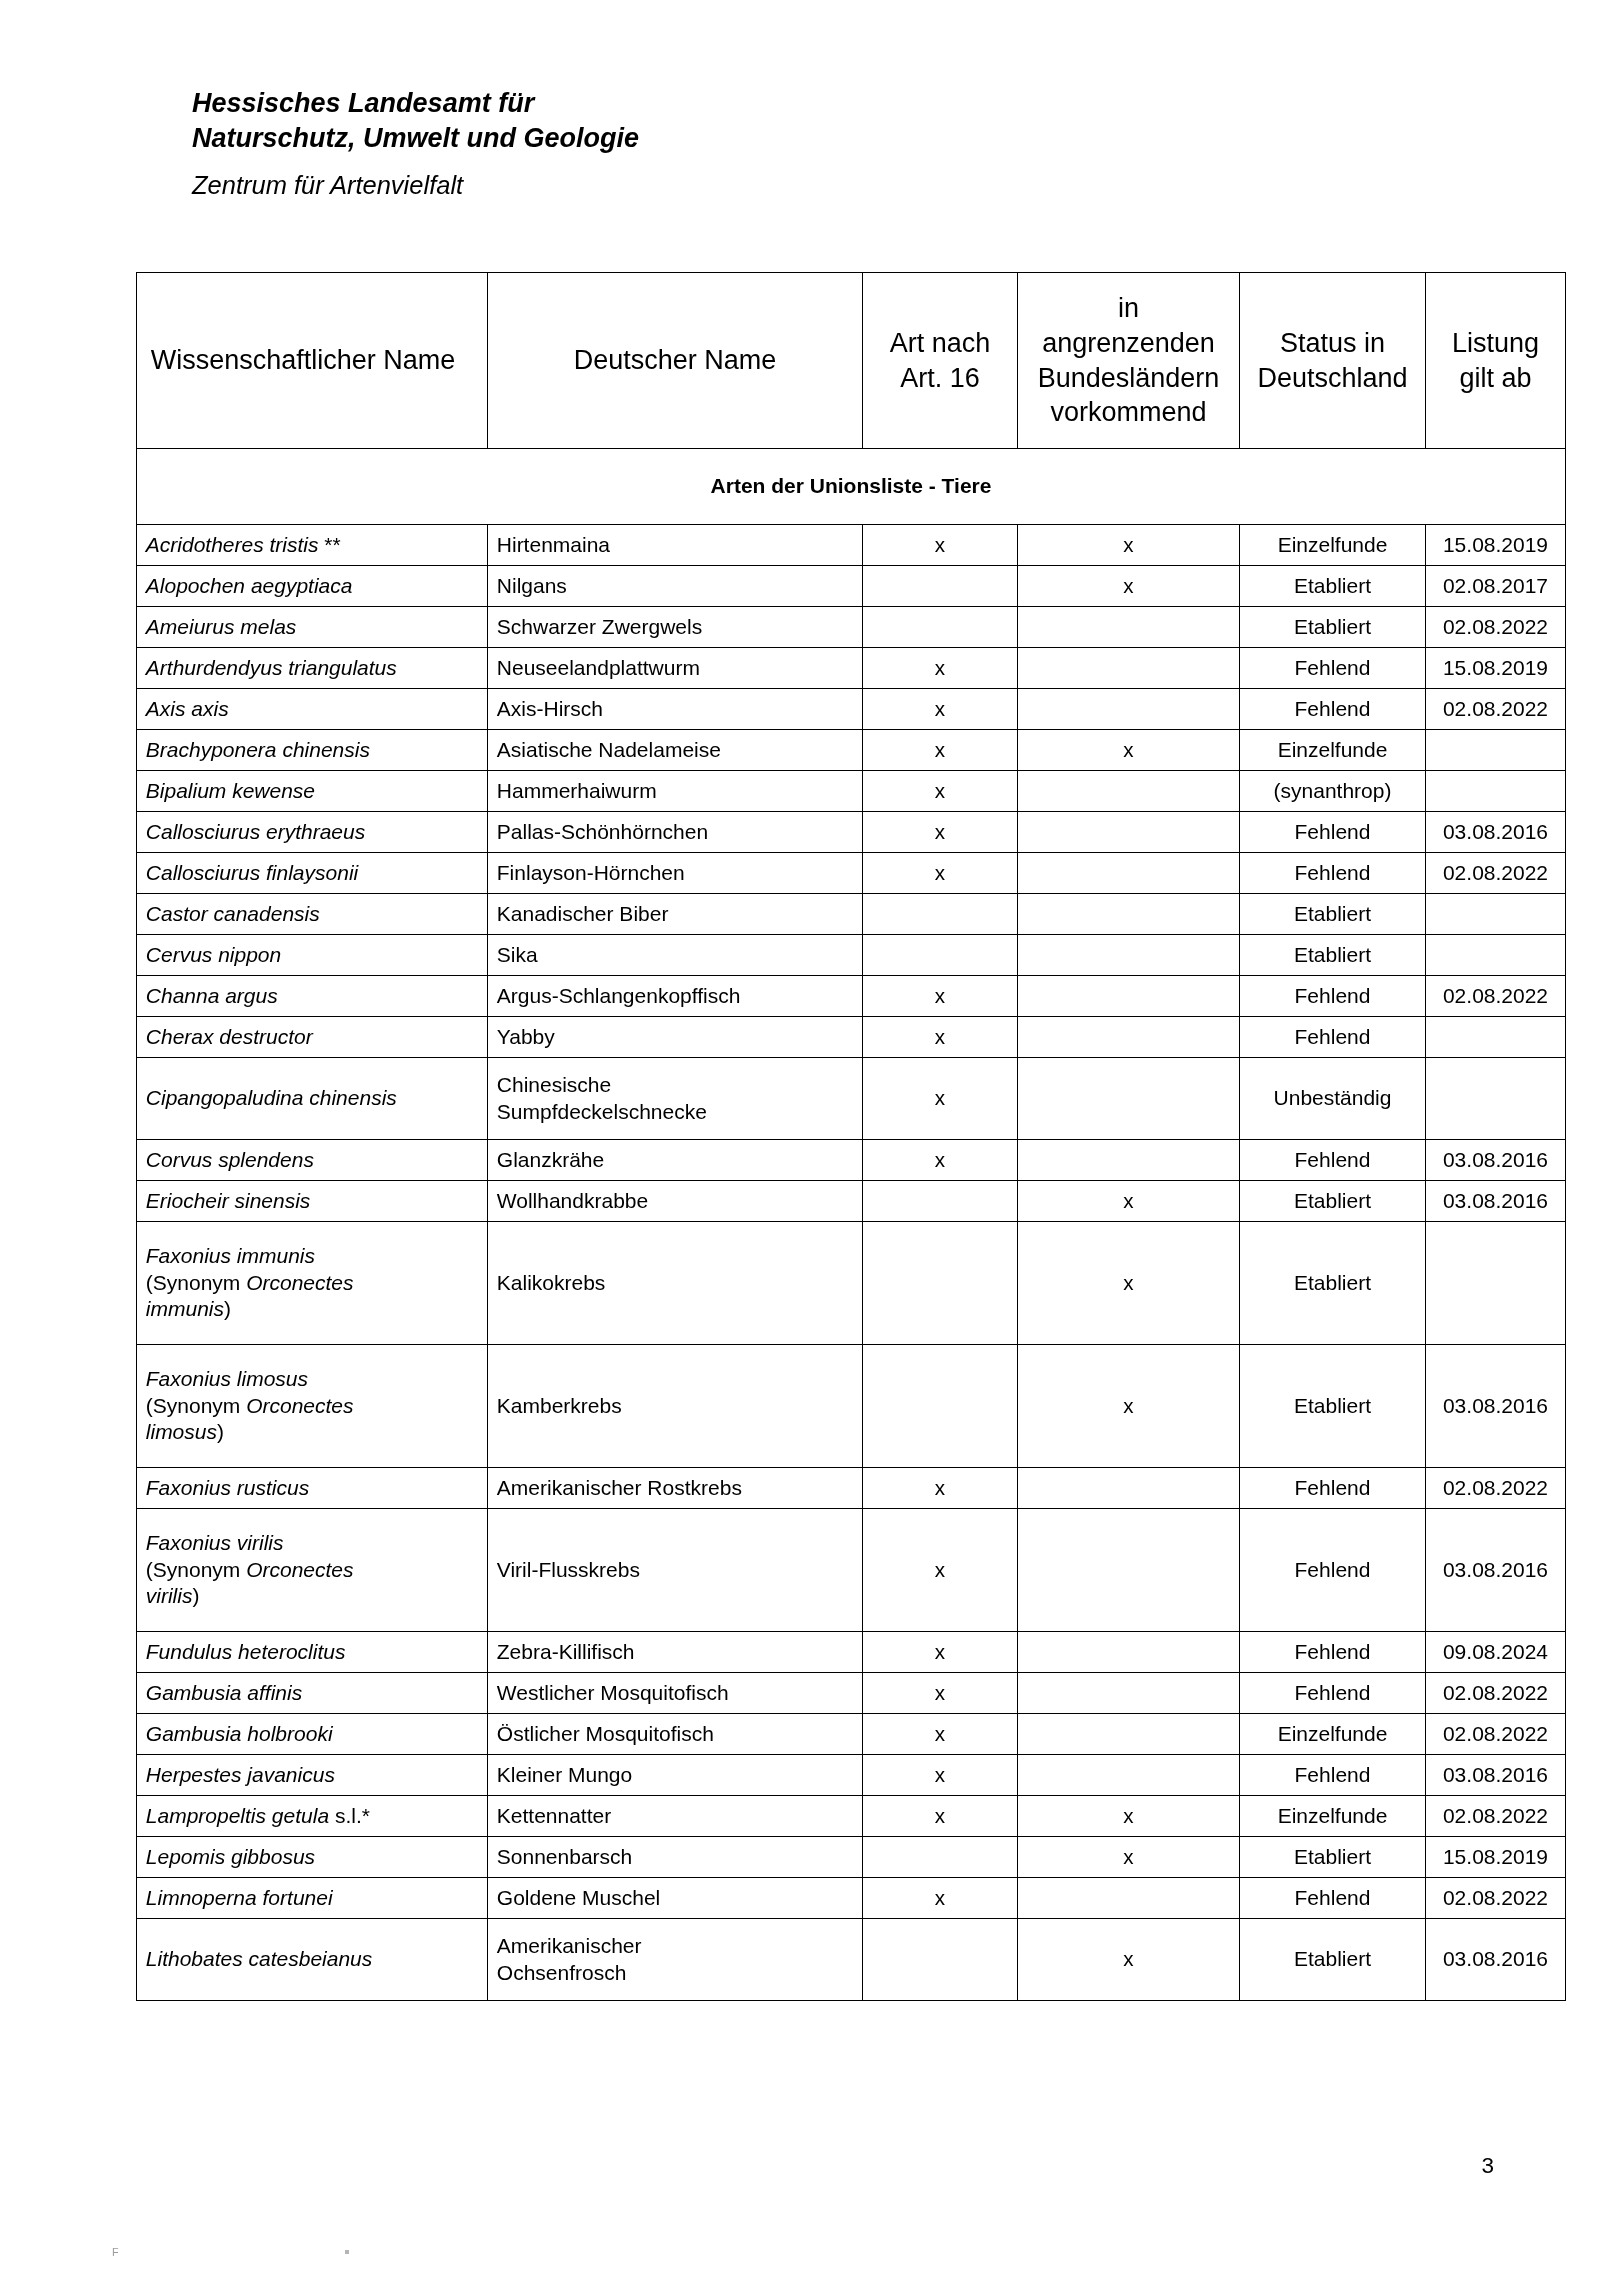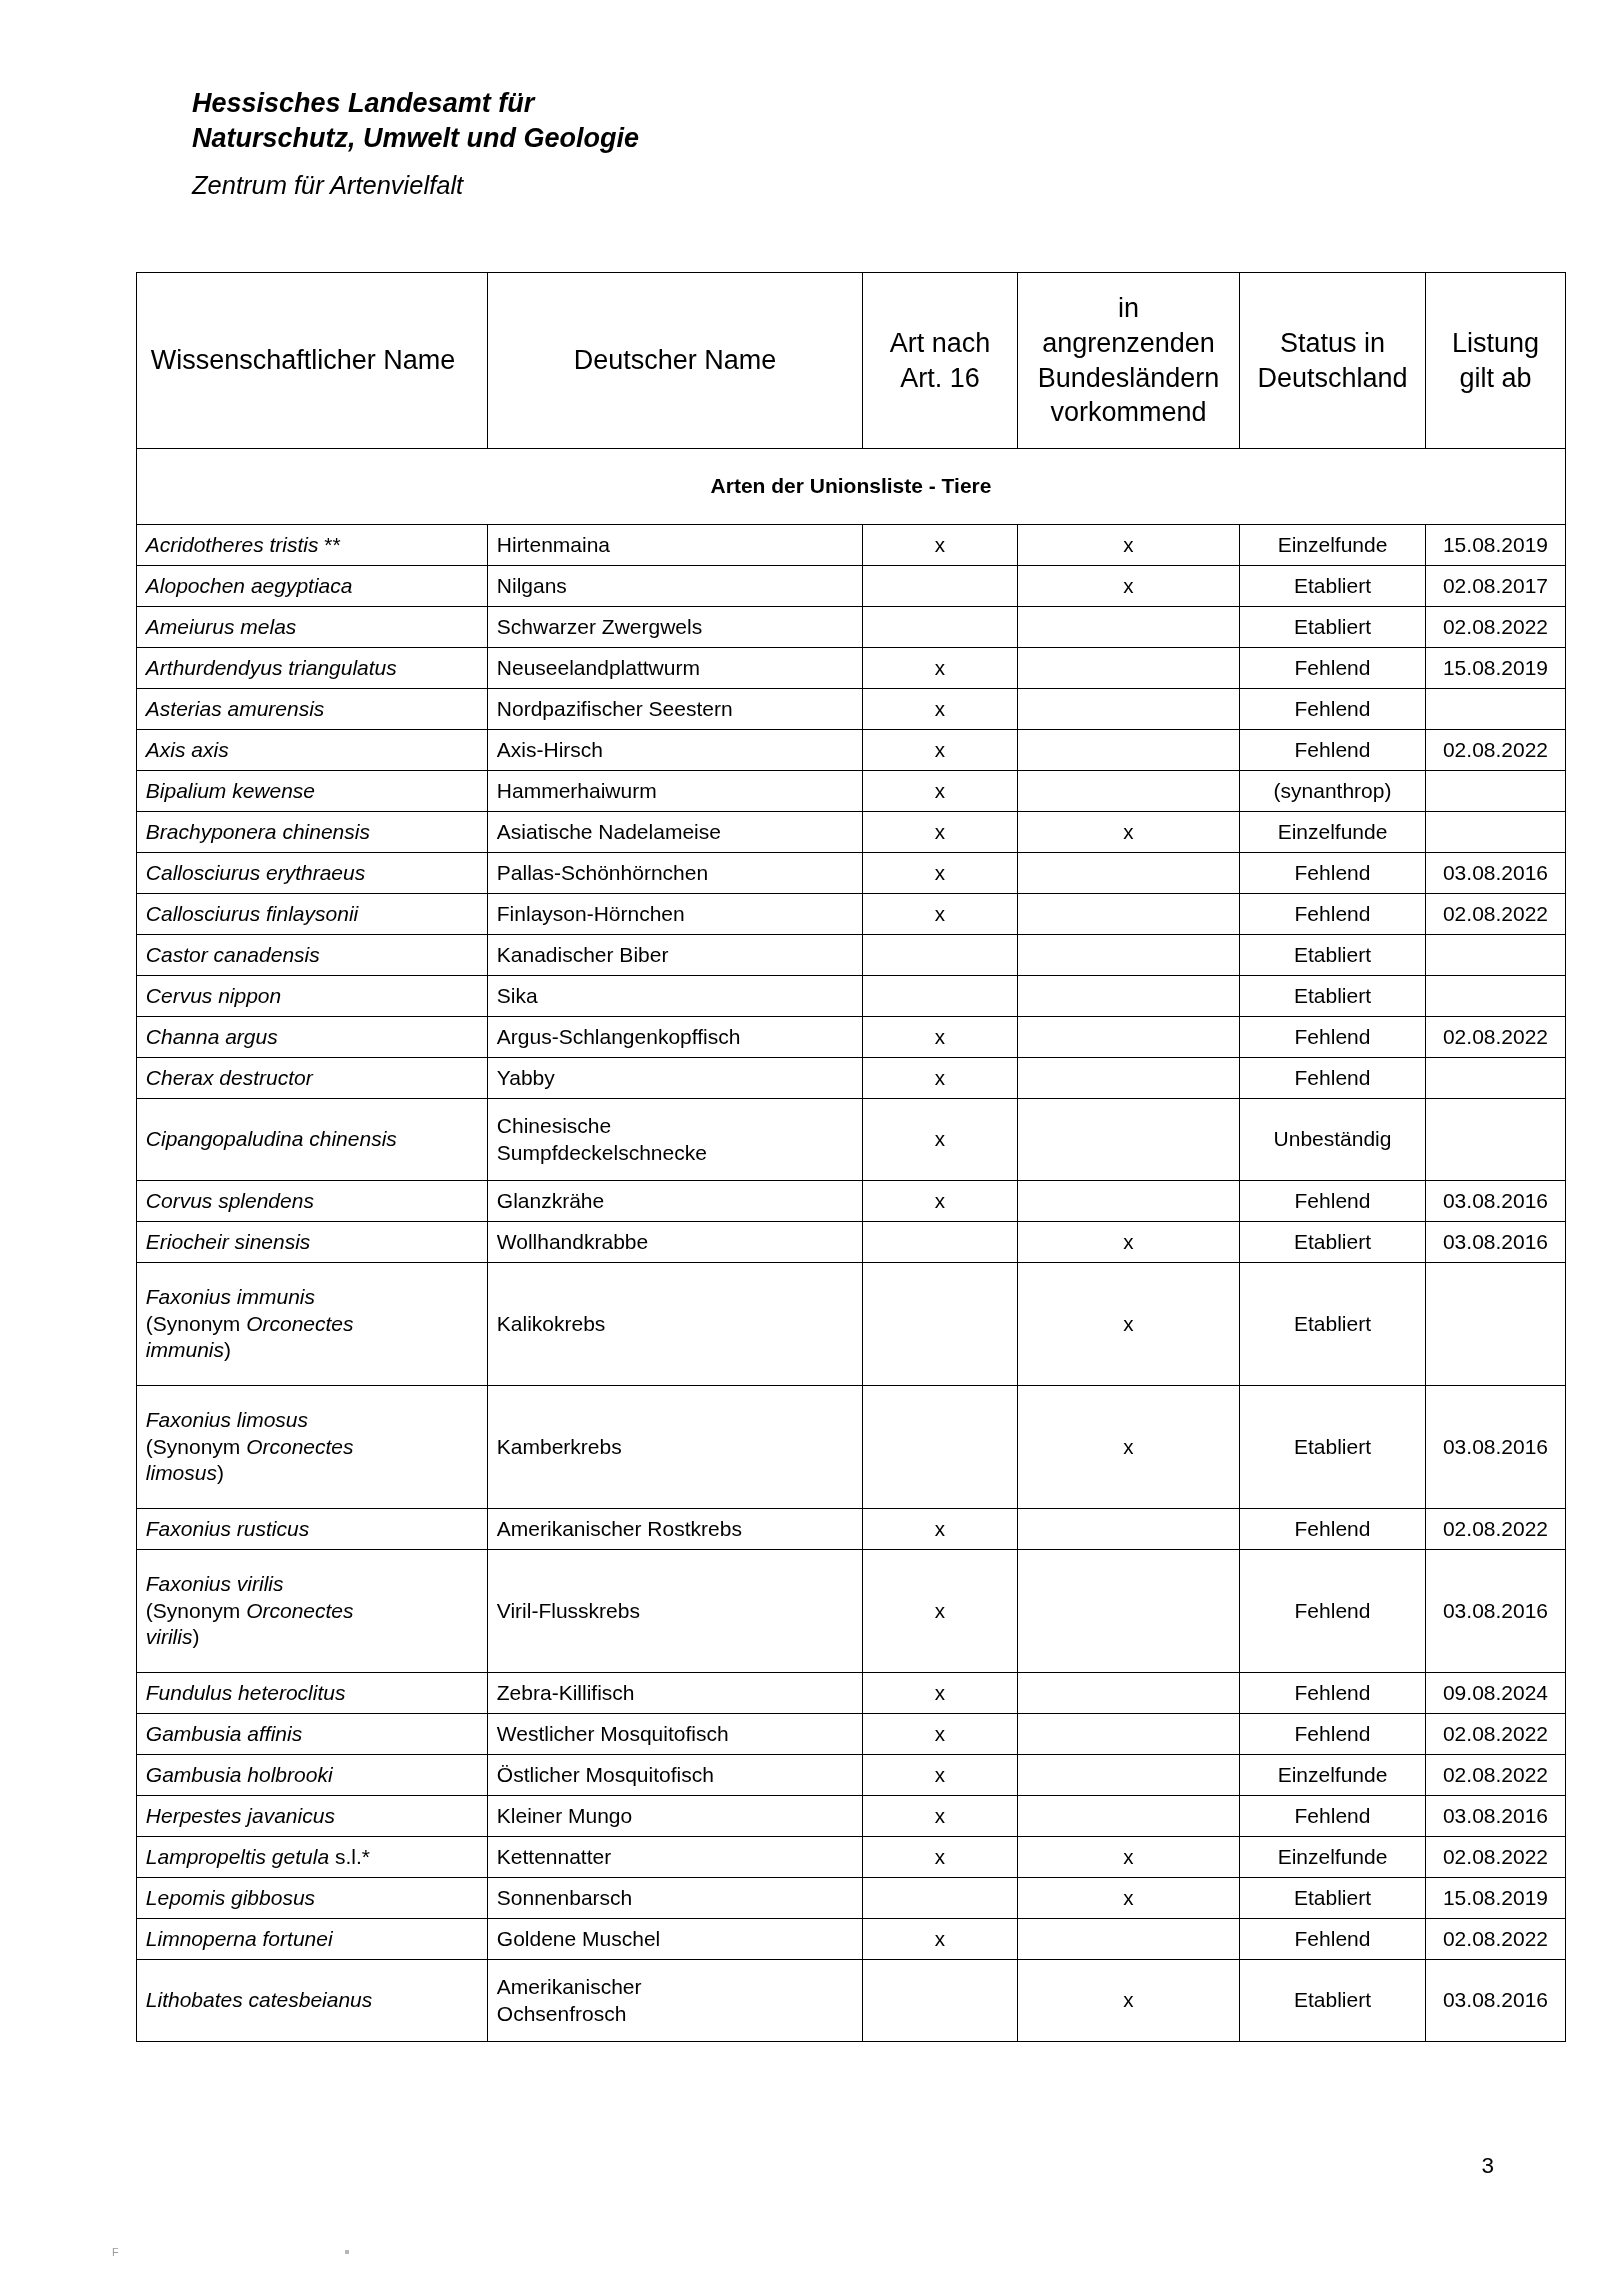--- a/index.html
+++ b/index.html
@@ -210,49 +210,41 @@
           </tr>
           <tr>
             <td class="sci"><span>Arthurdendyus triangulatus</span></td>
             <td class="ger">Neuseelandplattwurm</td>
             <td class="mark">x</td>
             <td class="mark"></td>
             <td class="status">Fehlend</td>
             <td class="date">15.08.2019</td>
           </tr>
           <tr>
-            <td class="sci"><span>Asterias amurensis</span></td>
-            <td class="ger">Nordpazifischer Seestern</td>
-            <td class="mark">x</td>
-            <td class="mark"></td>
-            <td class="status">Fehlend</td>
-            <td class="date"></td>
-          </tr>
-          <tr>
             <td class="sci"><span>Axis axis</span></td>
             <td class="ger">Axis-Hirsch</td>
             <td class="mark">x</td>
             <td class="mark"></td>
             <td class="status">Fehlend</td>
             <td class="date">02.08.2022</td>
           </tr>
           <tr>
+            <td class="sci"><span>Brachyponera chinensis</span></td>
+            <td class="ger">Asiatische Nadelameise</td>
+            <td class="mark">x</td>
+            <td class="mark">x</td>
+            <td class="status">Einzelfunde</td>
+            <td class="date"></td>
+          </tr>
+          <tr>
             <td class="sci"><span>Bipalium kewense</span></td>
             <td class="ger">Hammerhaiwurm</td>
             <td class="mark">x</td>
             <td class="mark"></td>
             <td class="status">(synanthrop)</td>
-            <td class="date"></td>
-          </tr>
-          <tr>
-            <td class="sci"><span>Brachyponera chinensis</span></td>
-            <td class="ger">Asiatische Nadelameise</td>
-            <td class="mark">x</td>
-            <td class="mark">x</td>
-            <td class="status">Einzelfunde</td>
             <td class="date"></td>
           </tr>
           <tr>
             <td class="sci"><span>Callosciurus erythraeus</span></td>
             <td class="ger">Pallas-Schönhörnchen</td>
             <td class="mark">x</td>
             <td class="mark"></td>
             <td class="status">Fehlend</td>
             <td class="date">03.08.2016</td>
           </tr>

